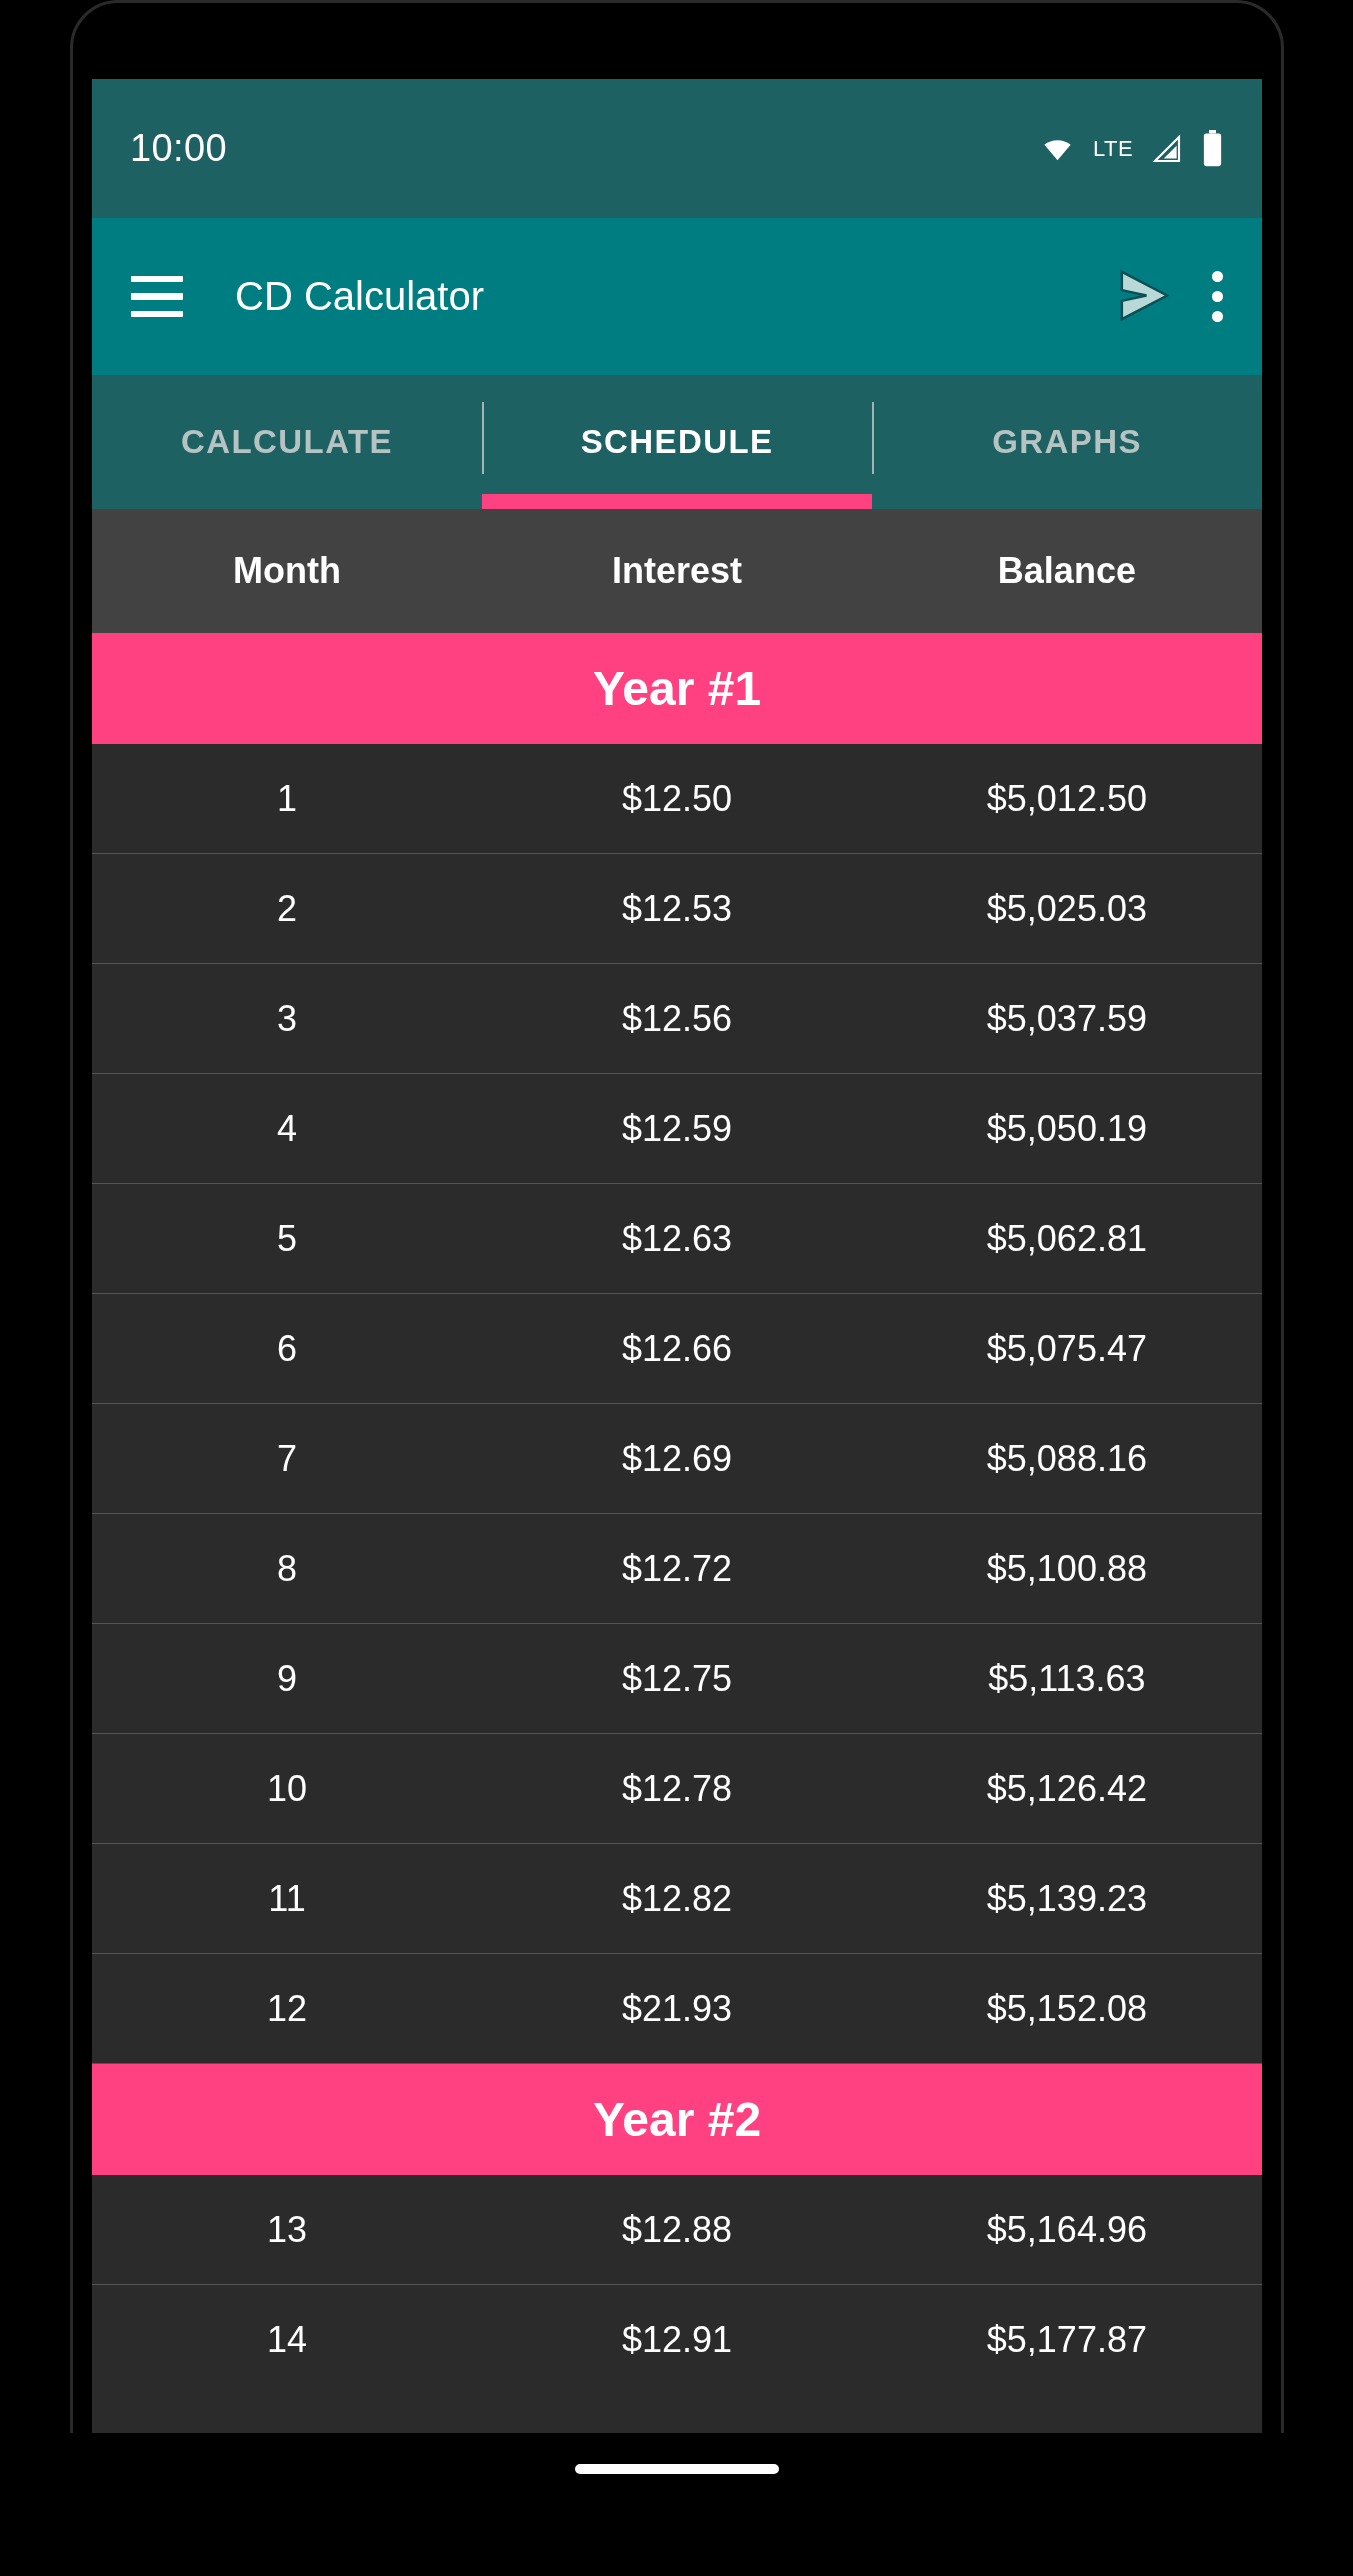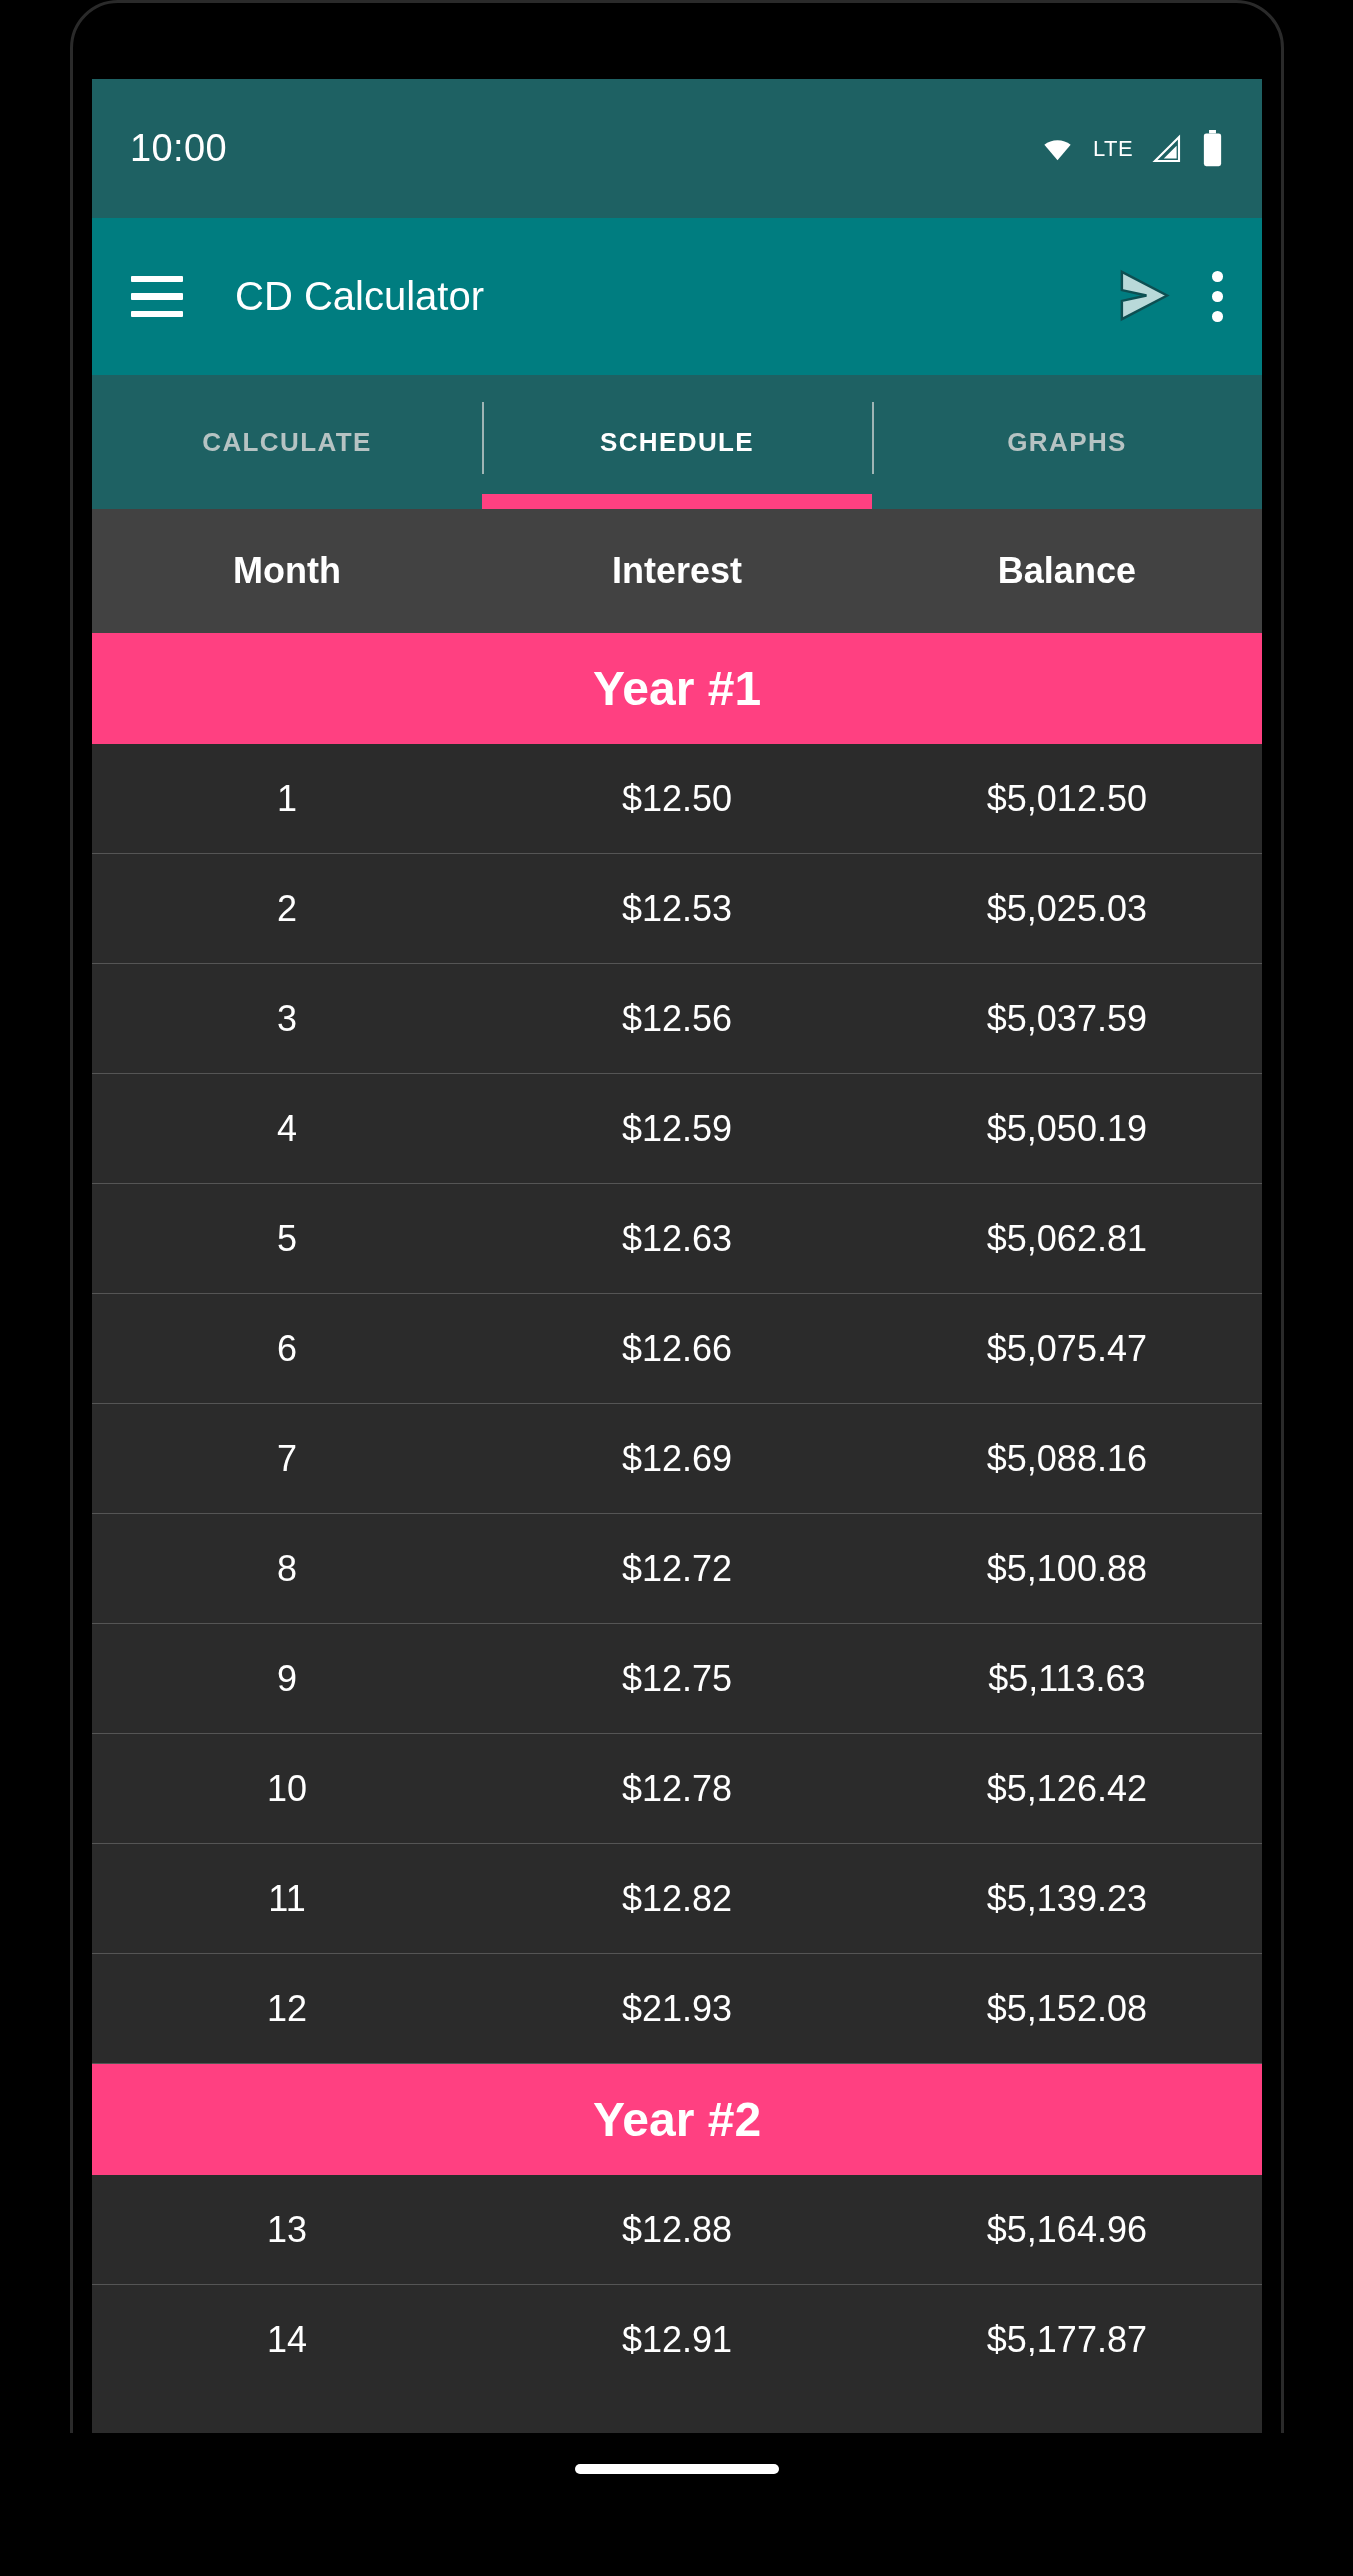--- a/index.html
+++ b/index.html
@@ -94,21 +94,21 @@
     display:flex;
     position:relative;
   }
   .tab{
     flex:1;
     display:flex; align-items:center; justify-content:center;
     position:relative;
     cursor:pointer;
   }
   .tab .tab-label{
-    font-size:26px;
+    font-size:33px;
     font-weight:bold;
     letter-spacing:1.4px;
     color:#b6c3c3;
   }
   .tab.active .tab-label{ color:#ffffff; }
   .tab + .tab::before{
     content:"";
     position:absolute; left:0; top:27px;
     width:1.8px; height:72px;
     background:#9fb5b5;

